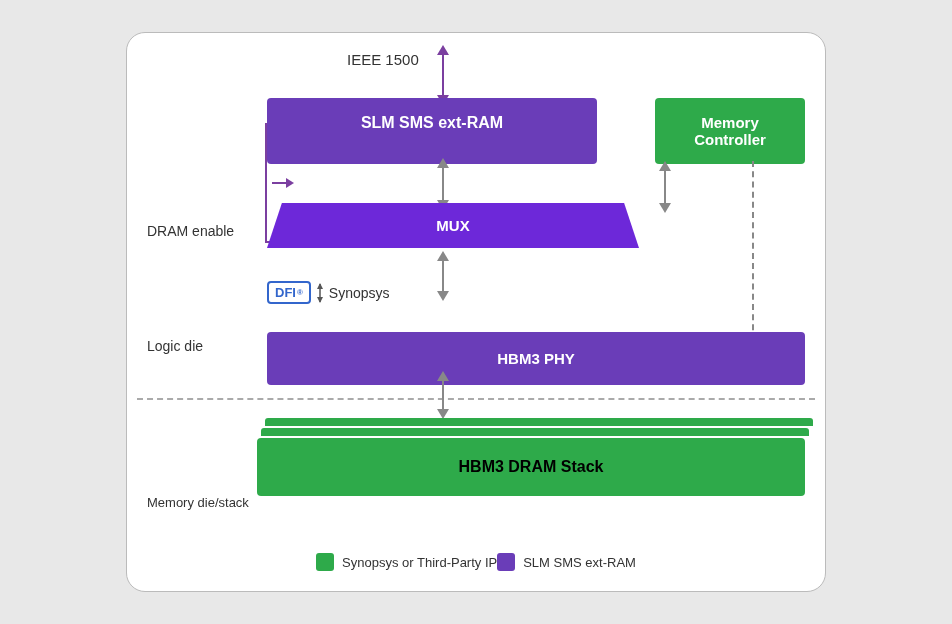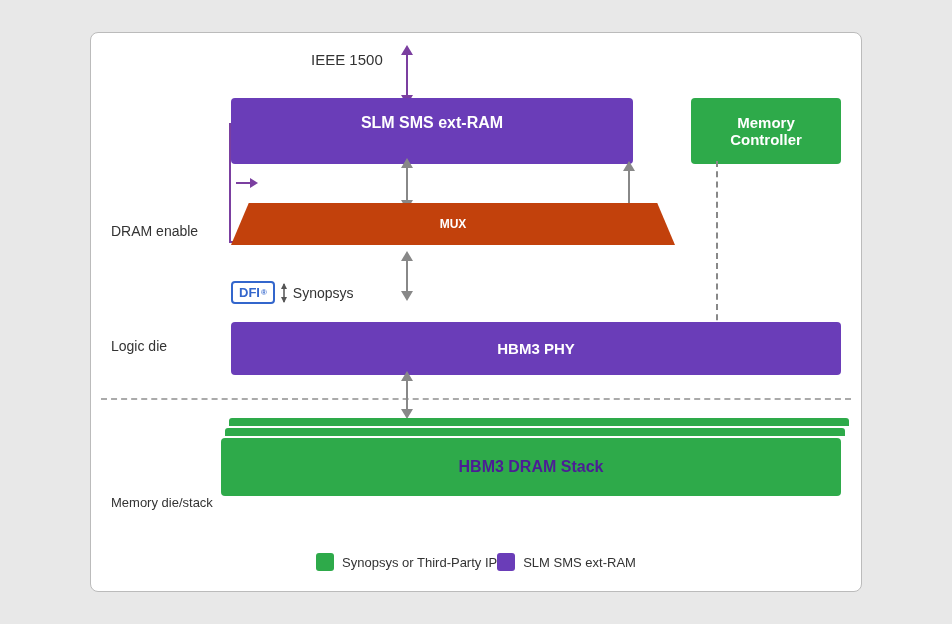--- a/index.html
+++ b/index.html
@@ -8,22 +8,22 @@
       display: flex;
       align-items: center;
       justify-content: center;
       width: 952px;
       height: 624px;
       font-family: Arial, sans-serif;
     }
     .diagram-container {
       background: white;
       border: 1.5px solid #bbb;
-      border-radius: 8px;
-      width: 772px;
+      border-radius: 19px;
+      width: 700px;
       height: 560px;
       padding: 20px;
       position: relative;
     }
     .ieee-label {
       position: absolute;
       top: 18px;
       left: 220px;
       font-size: 15px;
       color: #333;
@@ -92,23 +92,23 @@
     }
 
     
     .mux-row {
       position: absolute;
       top: 170px;
       left: 140px;
       right: 20px;
     }
     .mux-block {
-      background: #c2410c;
+      background: #6d28d9;
       color: white;
-      font-size: 12px;
+      font-size: 15px;
       font-weight: bold;
       text-align: center;
       padding: 14px 13px;
       
       clip-path: polygon(4% 0%, 96% 0%, 100% 100%, 0% 100%);
       margin-right: 166px;
     }
 
     
     .label-bist {
@@ -160,21 +160,21 @@
       vertical-align: super;
     }
     .interface-label {
       font-size: 14px;
       color: #333;
     }
 
     
     .phy-row {
       position: absolute;
-      top: 289px;
+      top: 299px;
       left: 140px;
       right: 20px;
     }
     .phy-block {
       background: #6a3db8;
       color: white;
       font-size: 15px;
       font-weight: bold;
       text-align: center;
       padding: 18px 0;
@@ -207,21 +207,21 @@
       margin-bottom: 2px;
       margin-left: 4px;
       margin-right: -4px;
     }
     .dram-layer2 {
       margin-left: 8px;
       margin-right: -8px;
     }
     .dram-main {
       background: #2eaa4a;
-      color: #4c1d95;
+      color: #000000;
       font-size: 16px;
       font-weight: bold;
       text-align: center;
       padding: 20px 0;
       border-radius: 4px;
     }
 
     
     .bist-bracket {
       position: absolute;

